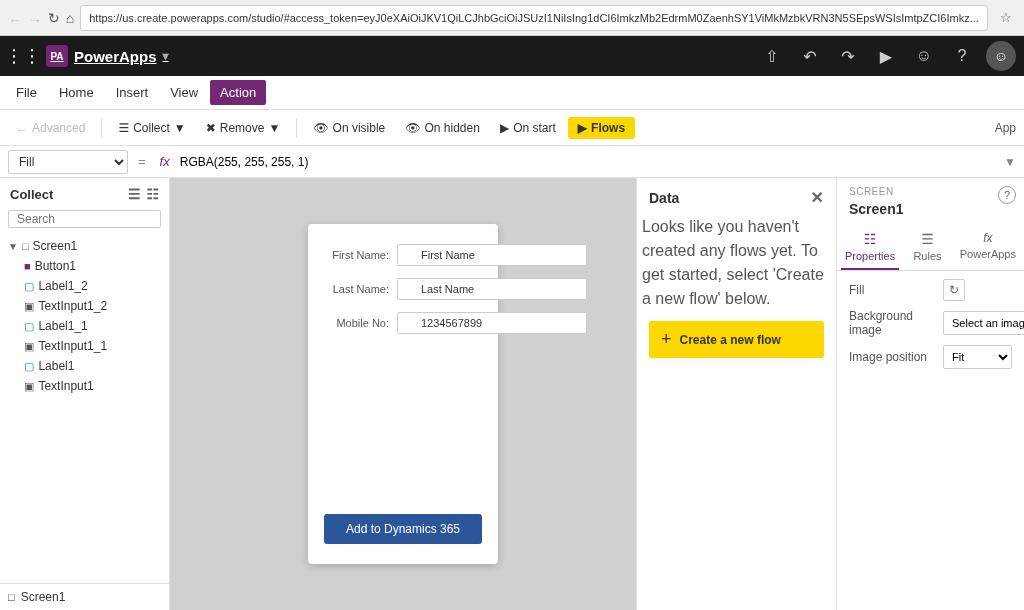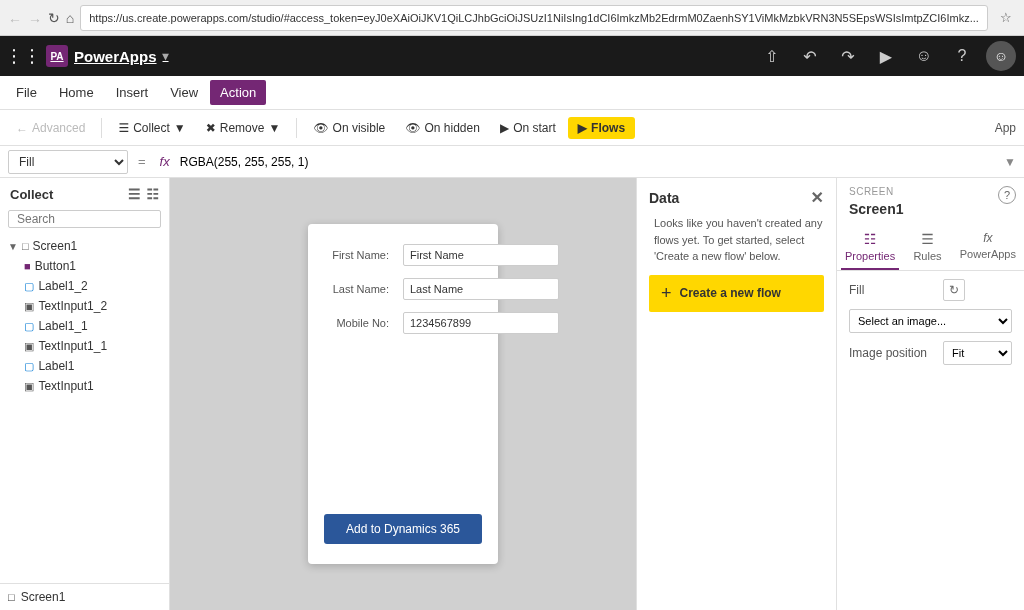--- a/index.html
+++ b/index.html
@@ -241,24 +241,23 @@
       color: #555;
       width: 65px;
       text-align: right;
       flex-shrink: 0;
     }
     .form-input {
       flex: 1;
       height: 22px;
       border: 1px solid #ccc;
       border-radius: 2px;
-      padding: 0 6px;
+      padding: 0 23px;
       font-size: 11px;
       color: #333;
-      margin-left: 6px;
     }
     .canvas-spacer { flex: 1; }
     .dynamics-btn {
       background: #2b579a;
       color: white;
       border: none;
       border-radius: 3px;
       padding: 8px 12px;
       font-size: 12px;
       cursor: pointer;
@@ -280,22 +279,22 @@
       justify-content: space-between;
       padding: 10px 12px 8px 12px;
       font-size: 14px;
       font-weight: 600;
       color: #333;
     }
     .data-panel-close {
       cursor: pointer; color: #666; font-size: 16px;
     }
     .data-panel-message {
-      padding: 0 12px 10px 17px;
-      font-size: 11px;
+      padding: 0 12px 10px 5px;
+      font-size: 16px;
       color: #555;
       line-height: 1.5;
     }
     .create-flow-btn {
       margin: 0 12px;
       background: #ffd700;
       border: none;
       border-radius: 2px;
       padding: 8px 12px;
       font-size: 12px;
@@ -603,20 +602,21 @@
     <div class="right-panel-content">
 
       <div class="prop-row">
         <span class="prop-label">Fill</span>
         <div class="prop-value">
           <div style="width:22px;height:22px;border:1px solid #ccc;border-radius:2px;display:flex;align-items:center;justify-content:center;cursor:pointer;font-size:12px;color:#666;">↻</div>
         </div>
       </div>
 
       <div class="prop-row">
+        <span class="prop-label">Background image</span>
         <div class="prop-value">
           <select class="prop-select">
             <option value="Select an image...">Select an image...</option>
           </select>
         </div>
       </div>
 
       <div class="prop-row">
         <span class="prop-label">Image position</span>
         <div class="prop-value">

